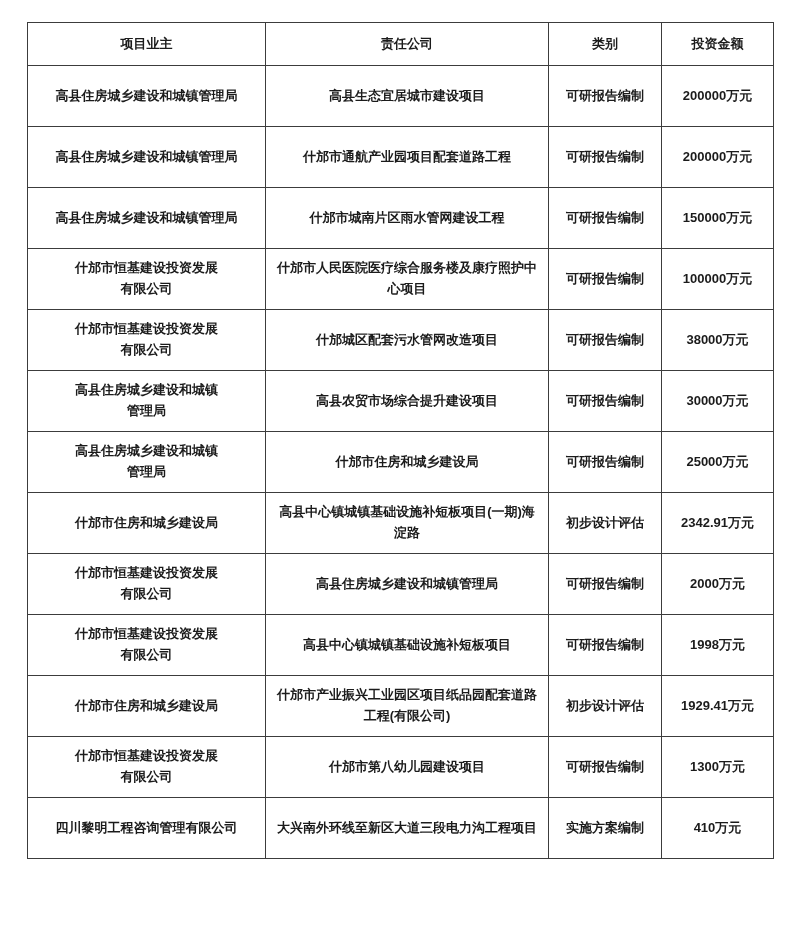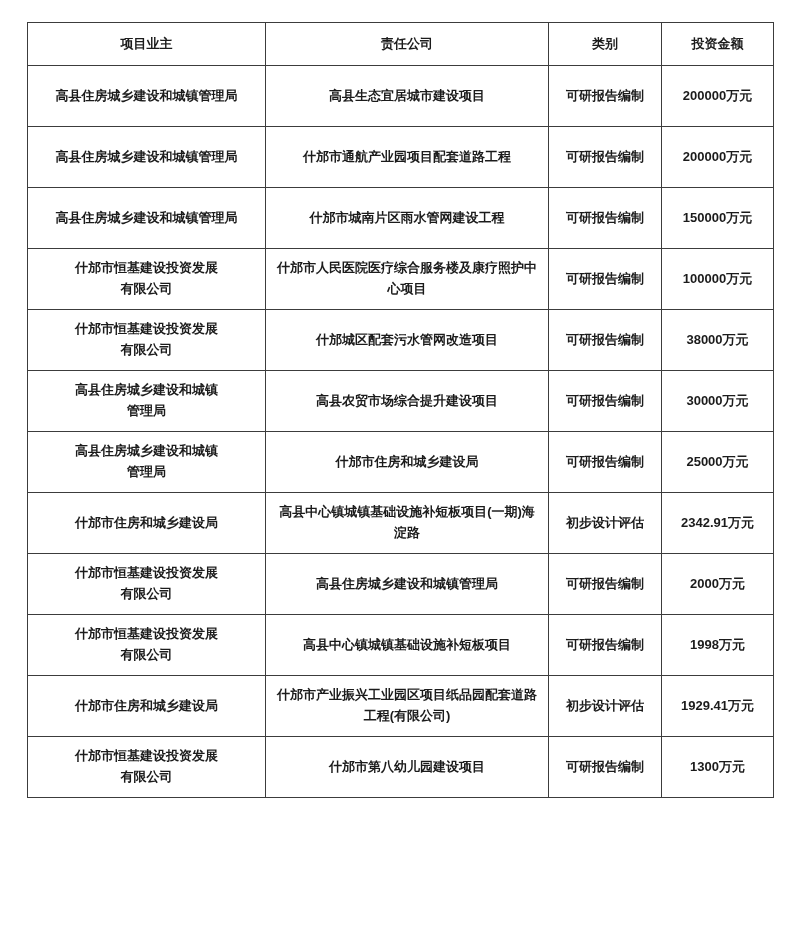--- a/index.html
+++ b/index.html
@@ -139,15 +139,21 @@
         <td>初步设计评估</td>
         <td>1929.41万元</td>
       </tr>
       <tr>
         <td>什邡市恒基建设投资发展
 有限公司</td>
         <td>什邡市第八幼儿园建设项目</td>
         <td>可研报告编制</td>
         <td>1300万元</td>
       </tr>
+      <tr>
+        <td>四川黎明工程咨询管理有限公司</td>
+        <td>大兴南外环线至新区大道三段电力沟工程项目</td>
+        <td>实施方案编制</td>
+        <td>410万元</td>
+      </tr>
     </tbody>
   </table>
 </div>
 
 </body></html>

